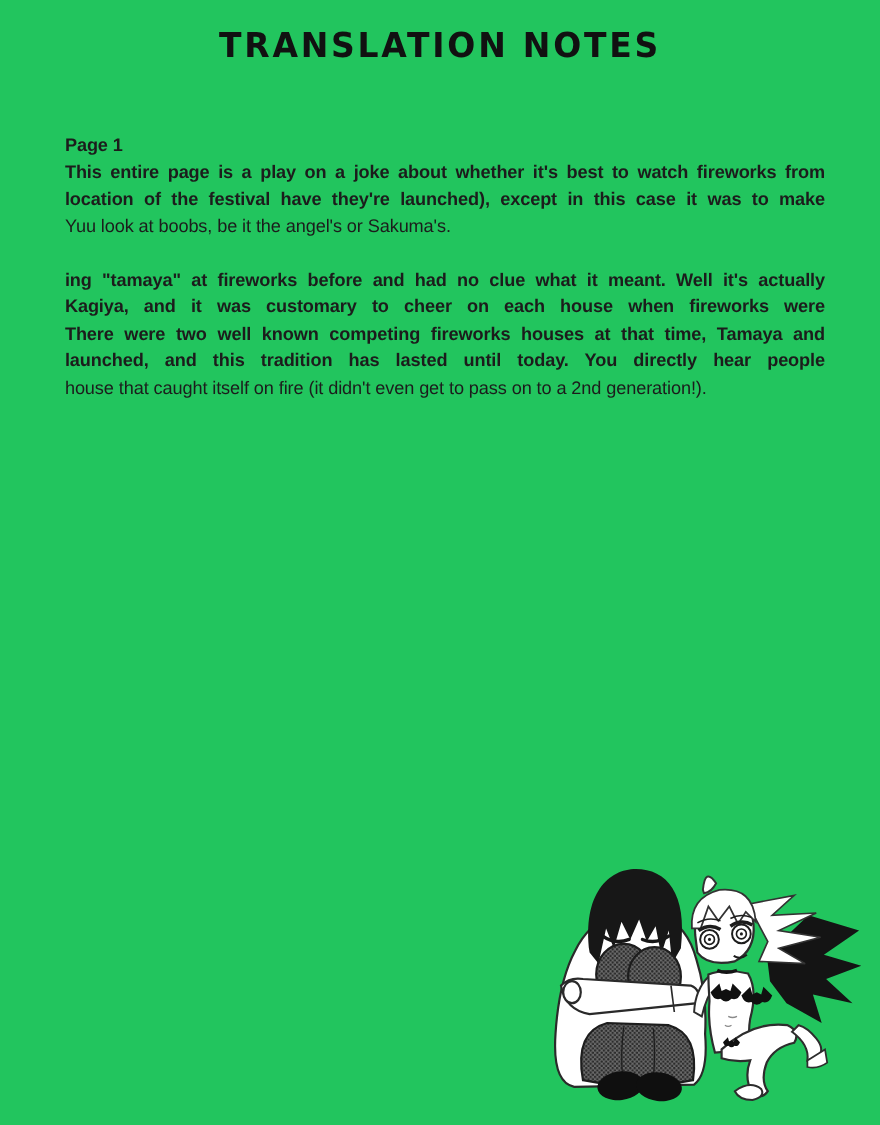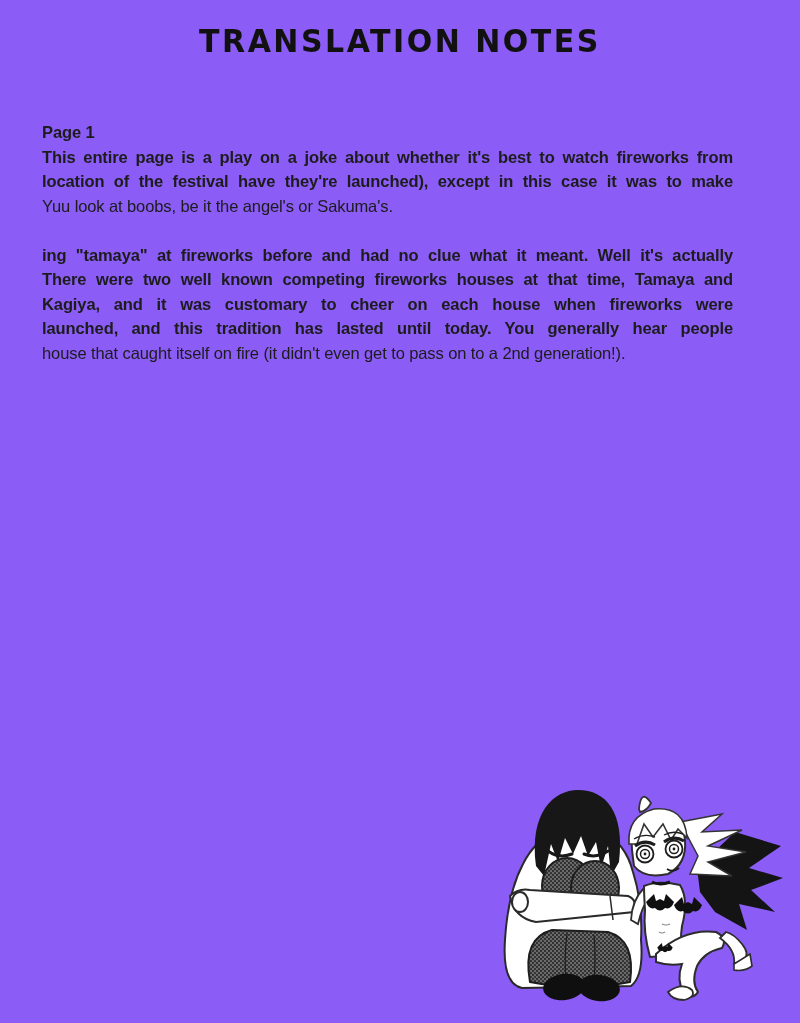--- a/index.html
+++ b/index.html
@@ -1,38 +1,38 @@
 <!DOCTYPE html>
 <html><head>
 <meta charset="utf-8">
 <style>
   html,body{margin:0;padding:0;background:#ffffff;}
   .page{
     position:relative;
     width:800px;height:1023px;
-    background:#8b5cf6;
+    background:#22c55e;
     overflow:hidden;
     font-family:"Liberation Sans",sans-serif;
     color:#1c1c1c;
   }
   .title{
     position:absolute;
     top:24px;left:0;width:800px;
     margin:0;
     text-align:center;
     font-family:"DejaVu Sans",sans-serif;
     font-weight:800;
     font-size:30px;
     letter-spacing:2.5px;
     color:#111;
     transform:scaleY(1.04);
   }
   .text-block{
     position:absolute;
-    left:42px;top:120px;
+    left:59px;top:120px;
     width:691px;
     font-size:16.5px;
     line-height:24.5px;
     letter-spacing:-0.1px;
     color:#1c1c1c;
   }
   .line{min-height:24.5px;}
   .heading{font-weight:bold;}
   .j{text-align:justify;text-align-last:justify;text-justify:inter-word;font-weight:bold;}
   .pre{white-space:pre-wrap;}
@@ -53,23 +53,23 @@
   <div class="text-block">
     <div class="line heading">Page 1</div>
 
     <div class="line j">This entire page is a play on a joke about whether it's best to watch fireworks from</div>
     <div class="line j">location of the festival have they're launched), except in this case it was to make</div>
     <div class="line">Yuu look at boobs, be it the angel's or Sakuma's.</div>
 
     <div class="spacer"></div>
 
     <div class="line j">ing "tamaya" at fireworks before and had no clue what it meant. Well it's actually</div>
+    <div class="line j">Kagiya, and it was customary to cheer on each house when fireworks were</div>
     <div class="line j">There were two well known competing fireworks houses at that time, Tamaya and</div>
-    <div class="line j">Kagiya, and it was customary to cheer on each house when fireworks were</div>
-    <div class="line j">launched, and this tradition has lasted until today. You generally hear people</div>
+    <div class="line j">launched, and this tradition has lasted until today. You directly hear people</div>
     <div class="line">house that caught itself on fire (it didn't even get to pass on to a 2nd generation!).</div>
 
     <div class="spacer"></div>
 
   </div>
 
   <svg class="illustration" viewBox="0 0 300 230" xmlns="http://www.w3.org/2000/svg">
     <defs>
       <pattern id="toneB" patternUnits="userSpaceOnUse" width="4" height="4">
         <rect width="4" height="4" fill="#6a6a6a"></rect>

